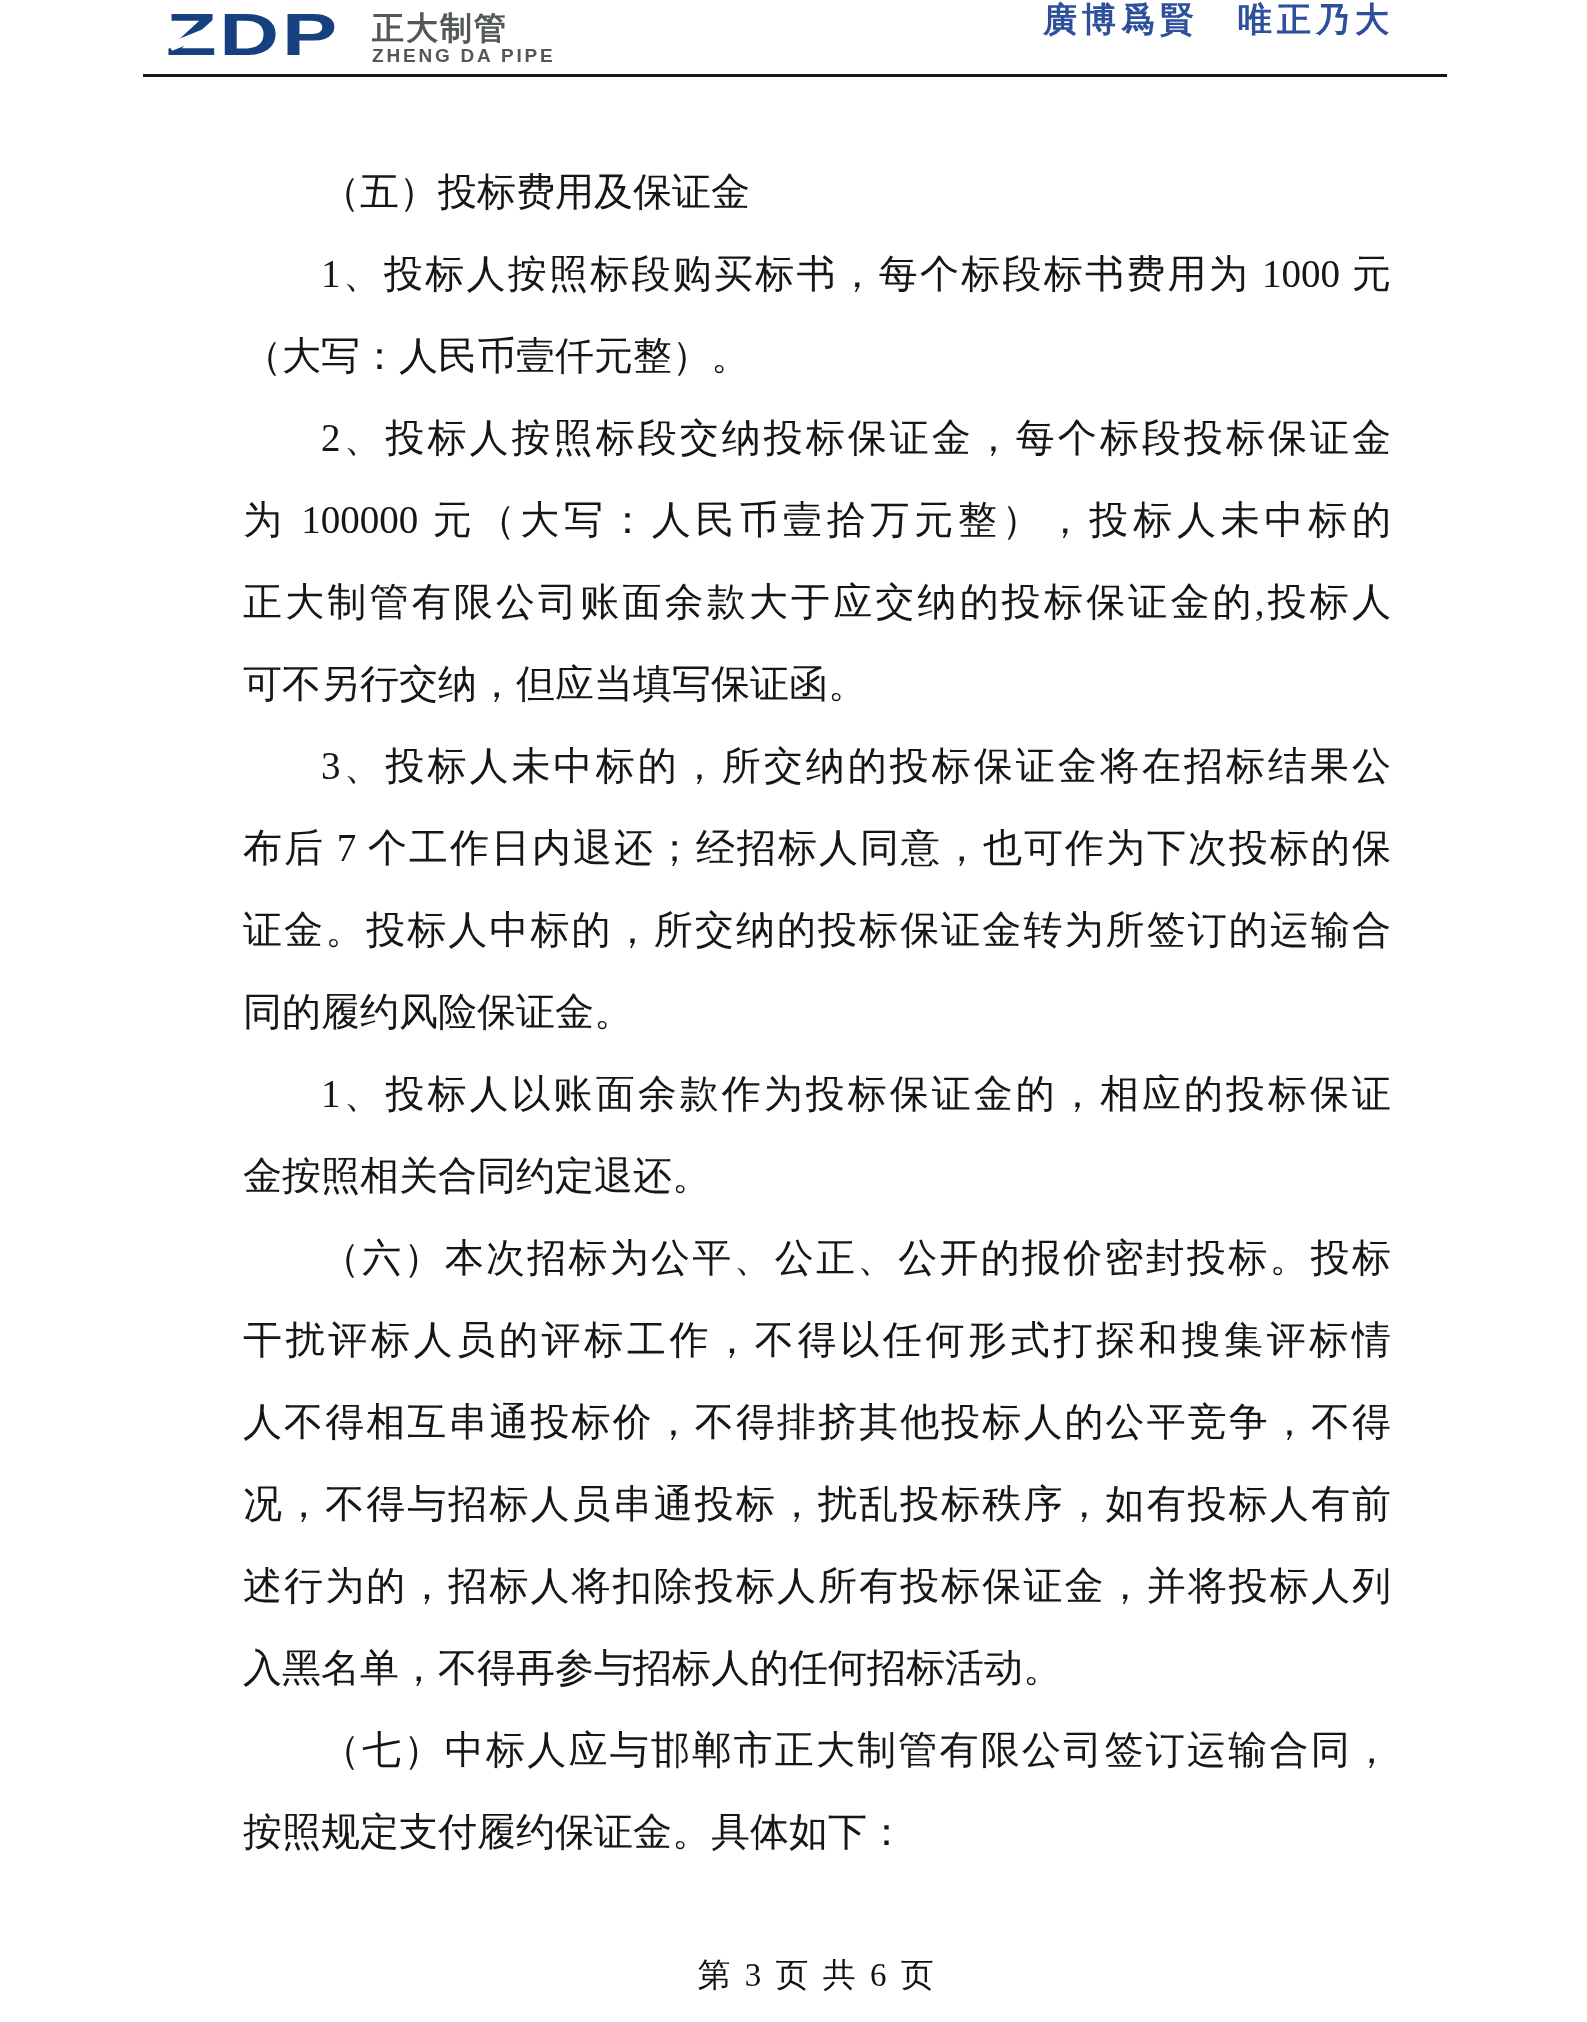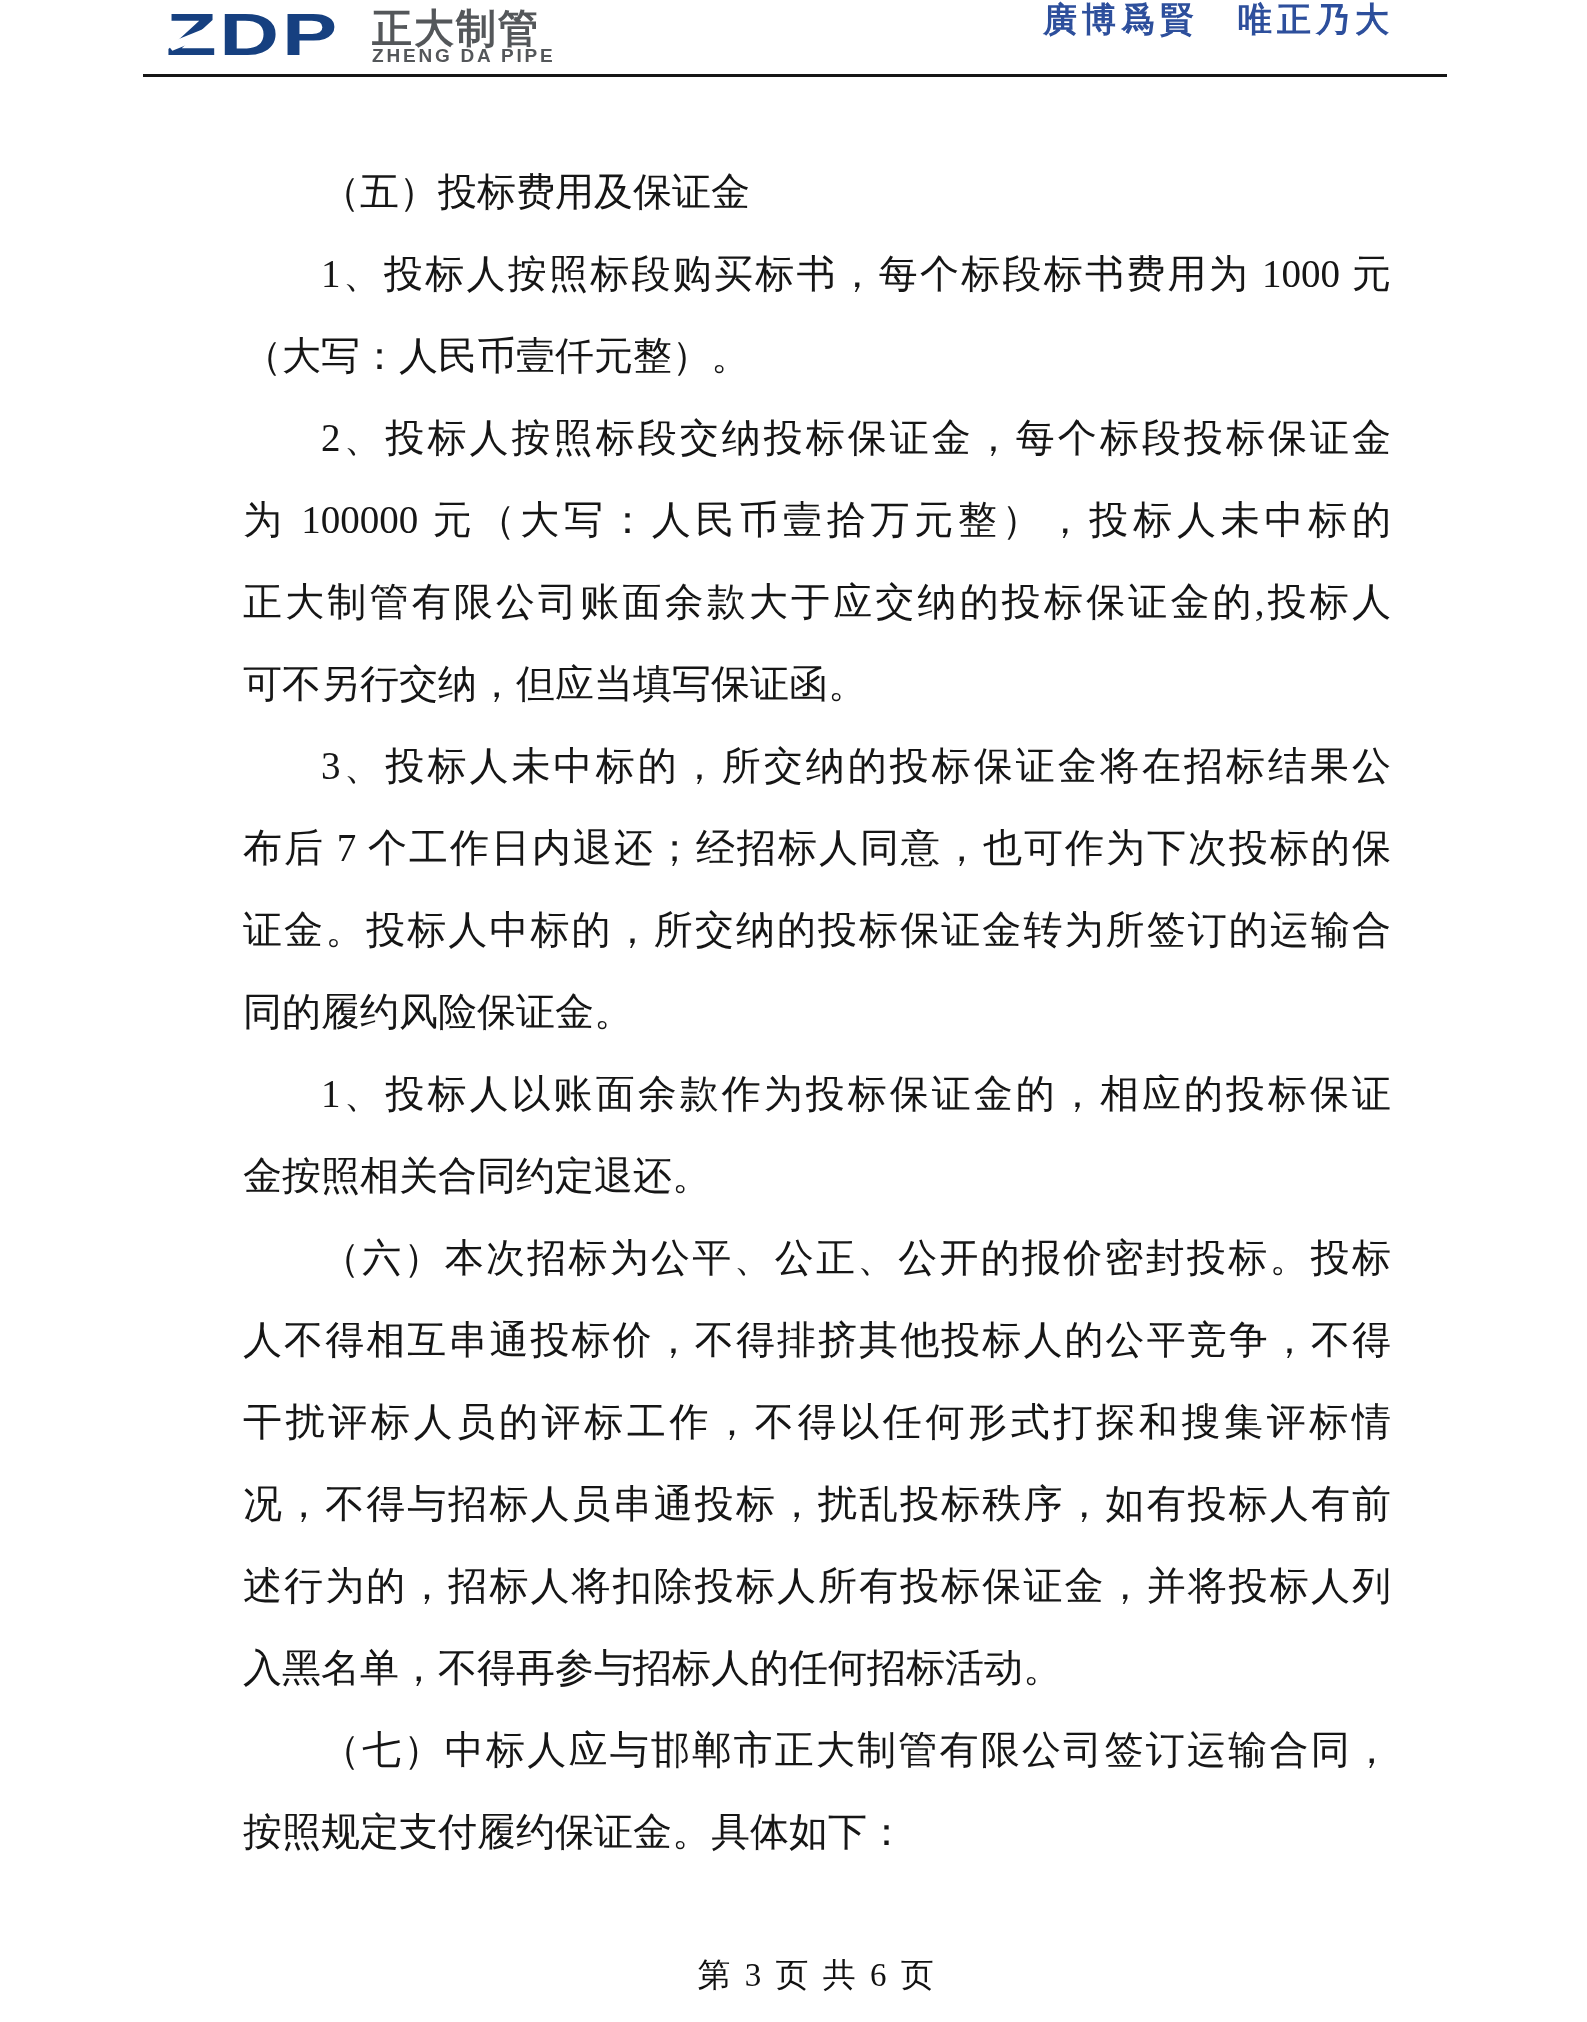--- a/index.html
+++ b/index.html
@@ -24,21 +24,21 @@
     white-space:nowrap;
   }
   .zdp::after{ 
     content:"";position:absolute;left:0px;top:25px;
     width:42px;height:8px;background:#ffffff;
     transform:rotate(-29deg);
   }
   .logo-text{position:absolute;left:372px;top:10px;}
   .logo-cn{
     font-family:"Liberation Sans","DejaVu Sans",sans-serif;
-    font-weight:700;font-size:40px;line-height:36px;
+    font-weight:700;font-size:32px;line-height:36px;
     letter-spacing:2px;color:#54575a;white-space:nowrap;
   }
   .logo-en{
     font-family:"Liberation Sans","DejaVu Sans",sans-serif;
     font-weight:700;font-size:19px;line-height:15px;
     letter-spacing:2.8px;color:#54575a;margin-top:2px;white-space:nowrap;
   }
   .slogan{
     position:absolute;right:240px;top:0;
     font-size:34px;line-height:40px;font-weight:700;
@@ -96,22 +96,22 @@
     <div class="line j">为 100000 元（大写：人民币壹拾万元整），投标人未中标的</div>
     <div class="line j">正大制管有限公司账面余款大于应交纳的投标保证金的,投标人</div>
     <div class="line end">可不另行交纳，但应当填写保证函。</div>
     <div class="line indent j">3、投标人未中标的，所交纳的投标保证金将在招标结果公</div>
     <div class="line j">布后 7 个工作日内退还；经招标人同意，也可作为下次投标的保</div>
     <div class="line j">证金。投标人中标的，所交纳的投标保证金转为所签订的运输合</div>
     <div class="line end">同的履约风险保证金。</div>
     <div class="line indent j">1、投标人以账面余款作为投标保证金的，相应的投标保证</div>
     <div class="line end">金按照相关合同约定退还。</div>
     <div class="line indent j">（六）本次招标为公平、公正、公开的报价密封投标。投标</div>
+    <div class="line j">干扰评标人员的评标工作，不得以任何形式打探和搜集评标情</div>
     <div class="line j">人不得相互串通投标价，不得排挤其他投标人的公平竞争，不得</div>
-    <div class="line j">干扰评标人员的评标工作，不得以任何形式打探和搜集评标情</div>
     <div class="line j">况，不得与招标人员串通投标，扰乱投标秩序，如有投标人有前</div>
     <div class="line j">述行为的，招标人将扣除投标人所有投标保证金，并将投标人列</div>
     <div class="line end">入黑名单，不得再参与招标人的任何招标活动。</div>
     <div class="line indent j">（七）中标人应与邯郸市正大制管有限公司签订运输合同，</div>
     <div class="line end">按照规定支付履约保证金。具体如下：</div>
   </div>
 
   <div class="footer">第 3 页 共 6 页</div>
 
 </div>

